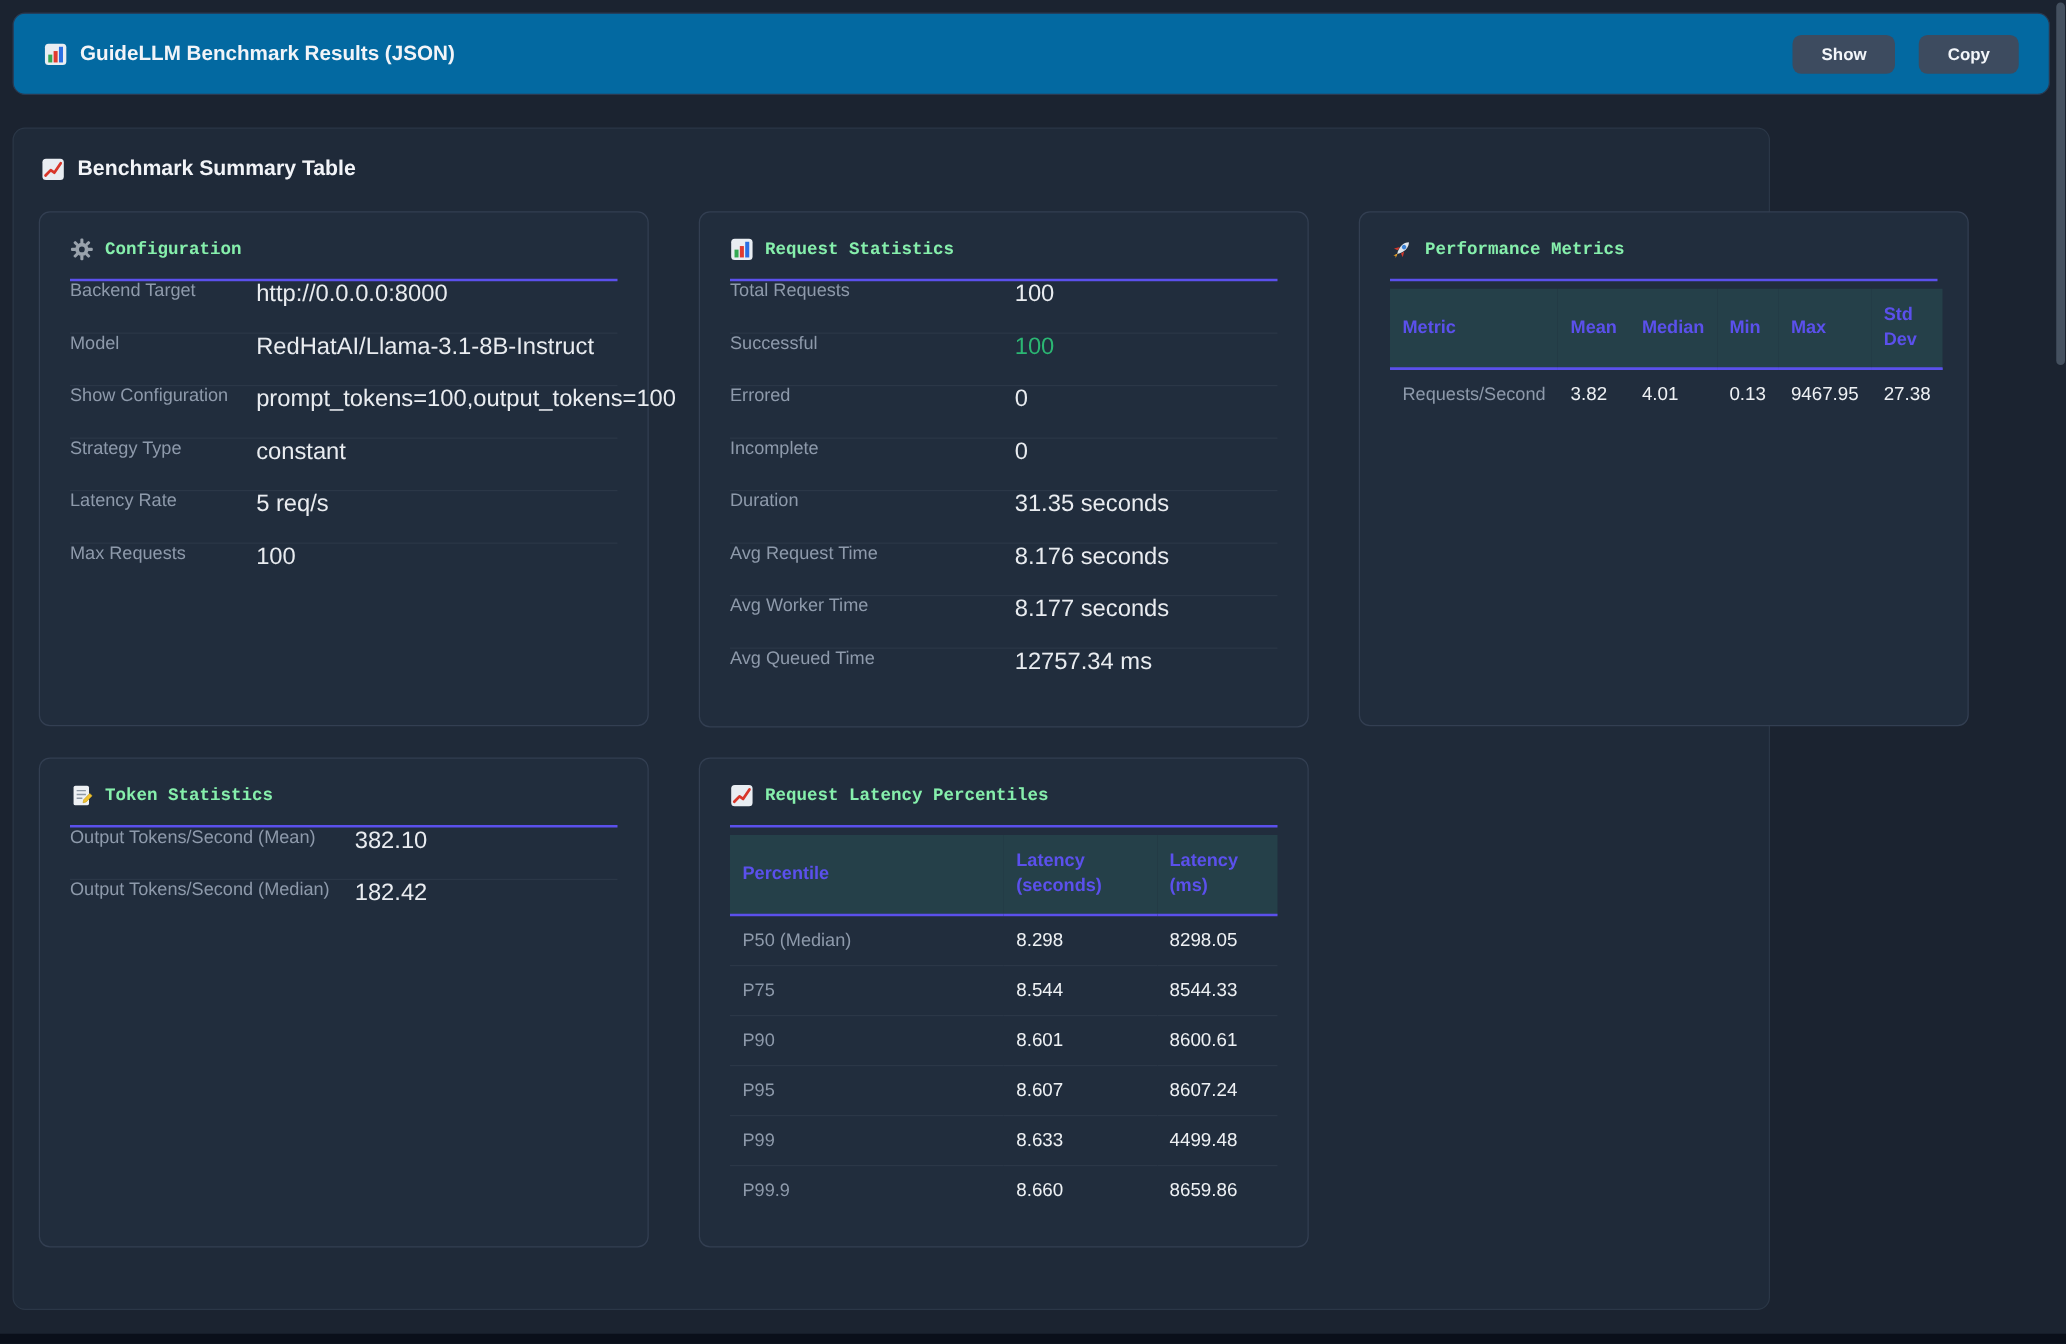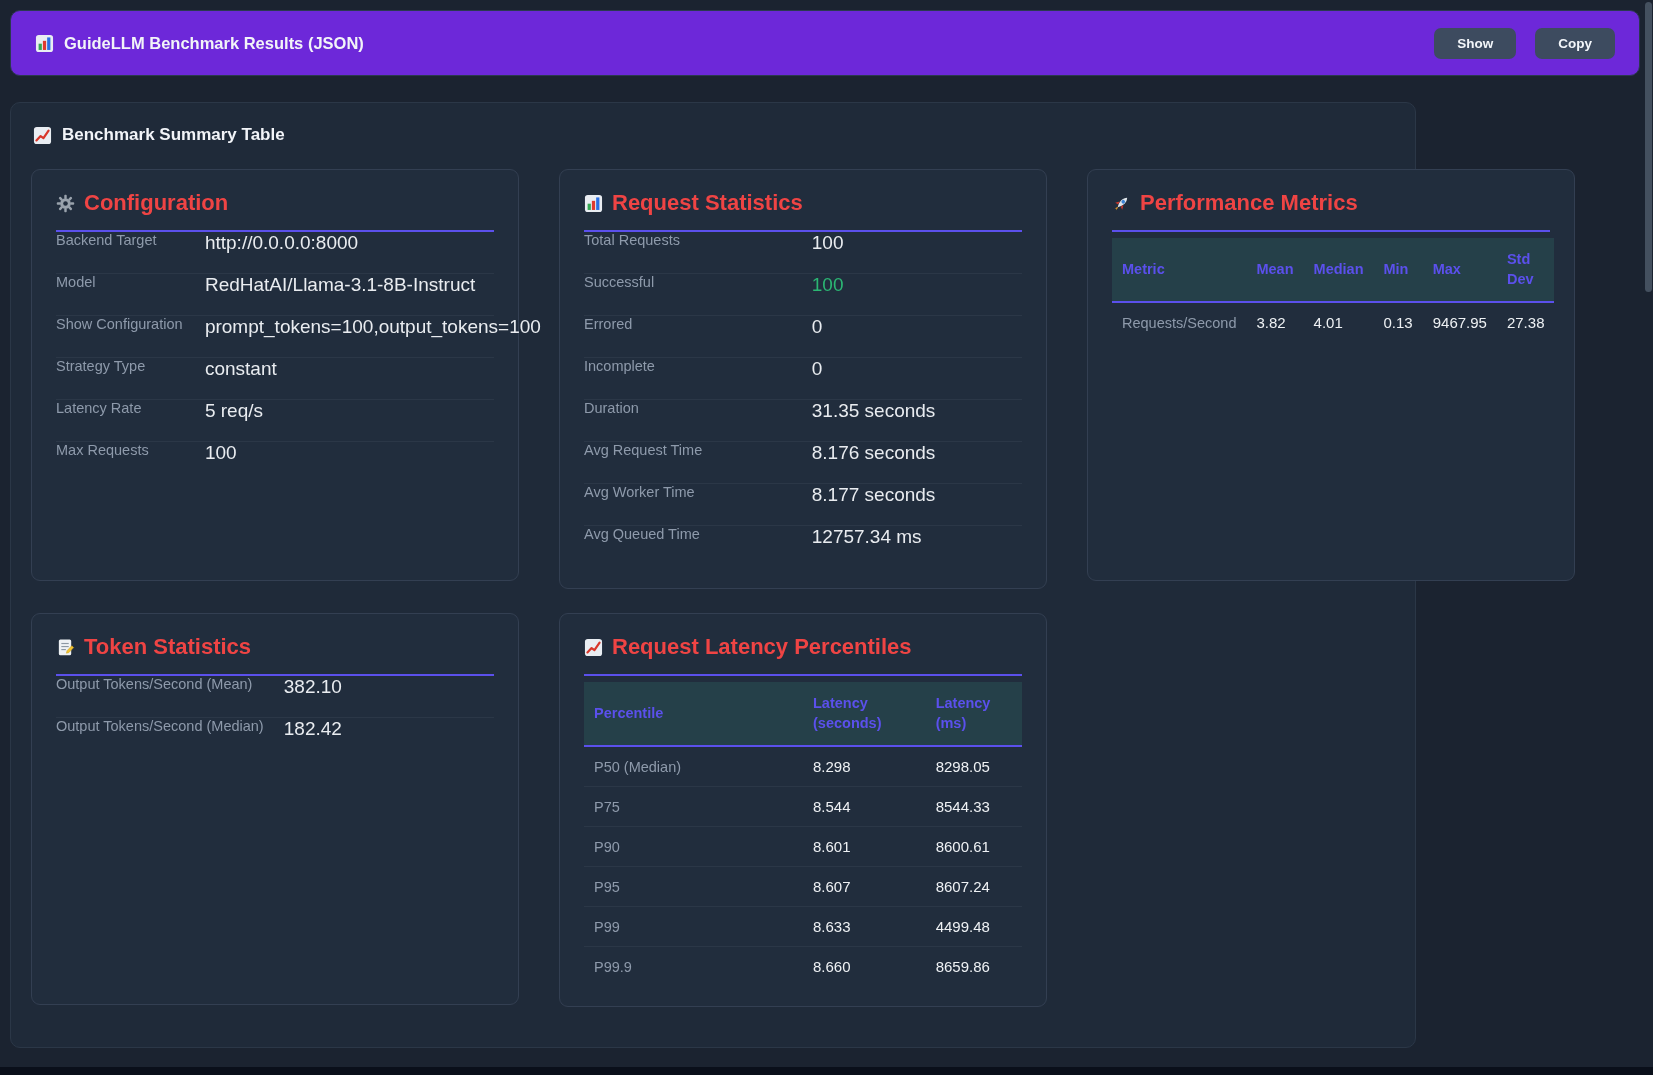--- a/index.html
+++ b/index.html
@@ -7,21 +7,21 @@
   body {
     width:1653px; height:1075px; position:relative; overflow:hidden;
     background:#1b2330;
     font-family:"Liberation Sans", sans-serif;
     -webkit-font-smoothing:antialiased;
   }
 
   
   .topbar {
     position:absolute; left:10px; top:10px; width:1630px; height:66px;
-    background:#6d28d9; border:1px solid #2b3950; border-radius:10px;
+    background:#0369a1; border:1px solid #2b3950; border-radius:10px;
     display:flex; align-items:center; padding:0 24px;
   }
   .topbar-title { color:#f2f4f8; font-weight:700; font-size:16.5px; margin-left:10px; }
   .topbar-actions { margin-left:auto; display:flex; gap:19px; }
   .btn {
     background:#3d4b5f; color:#f3f6fa; font-weight:700; font-size:13.5px;
     border:none; border-radius:7px; padding:8px 23px; font-family:inherit; cursor:pointer;
   }
 
   
@@ -45,21 +45,21 @@
     background:#212d3d; border:1px solid #333f52; border-radius:9px;
     padding:20px 24px;
   }
   .card.row1 { min-height:412px; }
   .card.row2 { min-height:392px; }
 
   .card-head {
     display:flex; align-items:center; gap:9px;
     padding-bottom:14px; border-bottom:2px solid #5b50ec;
   }
-  .card-title { color:#ef4444; font-weight:700; font-size:22px; }
+  .card-title { color:#86efac; font-weight:700; font-size:14px;font-family:Liberation Mono, monospace; }
 
   
   .kv-row { display:flex; align-items:flex-start; min-height:42px; border-bottom:1px solid #2b3747; }
   .kv-row:last-child { border-bottom:none; }
   .kv-label { width:52%; color:#8e9aab; font-size:14.5px; flex-shrink:0; }
   .card-config .kv-label { width:34%; }
   .kv-value { font-family:Liberation Sans, sans-serif; font-size:19px; color:#e9ecf0; }
   .kv-value.green { color:#2bb673; }
 
   

